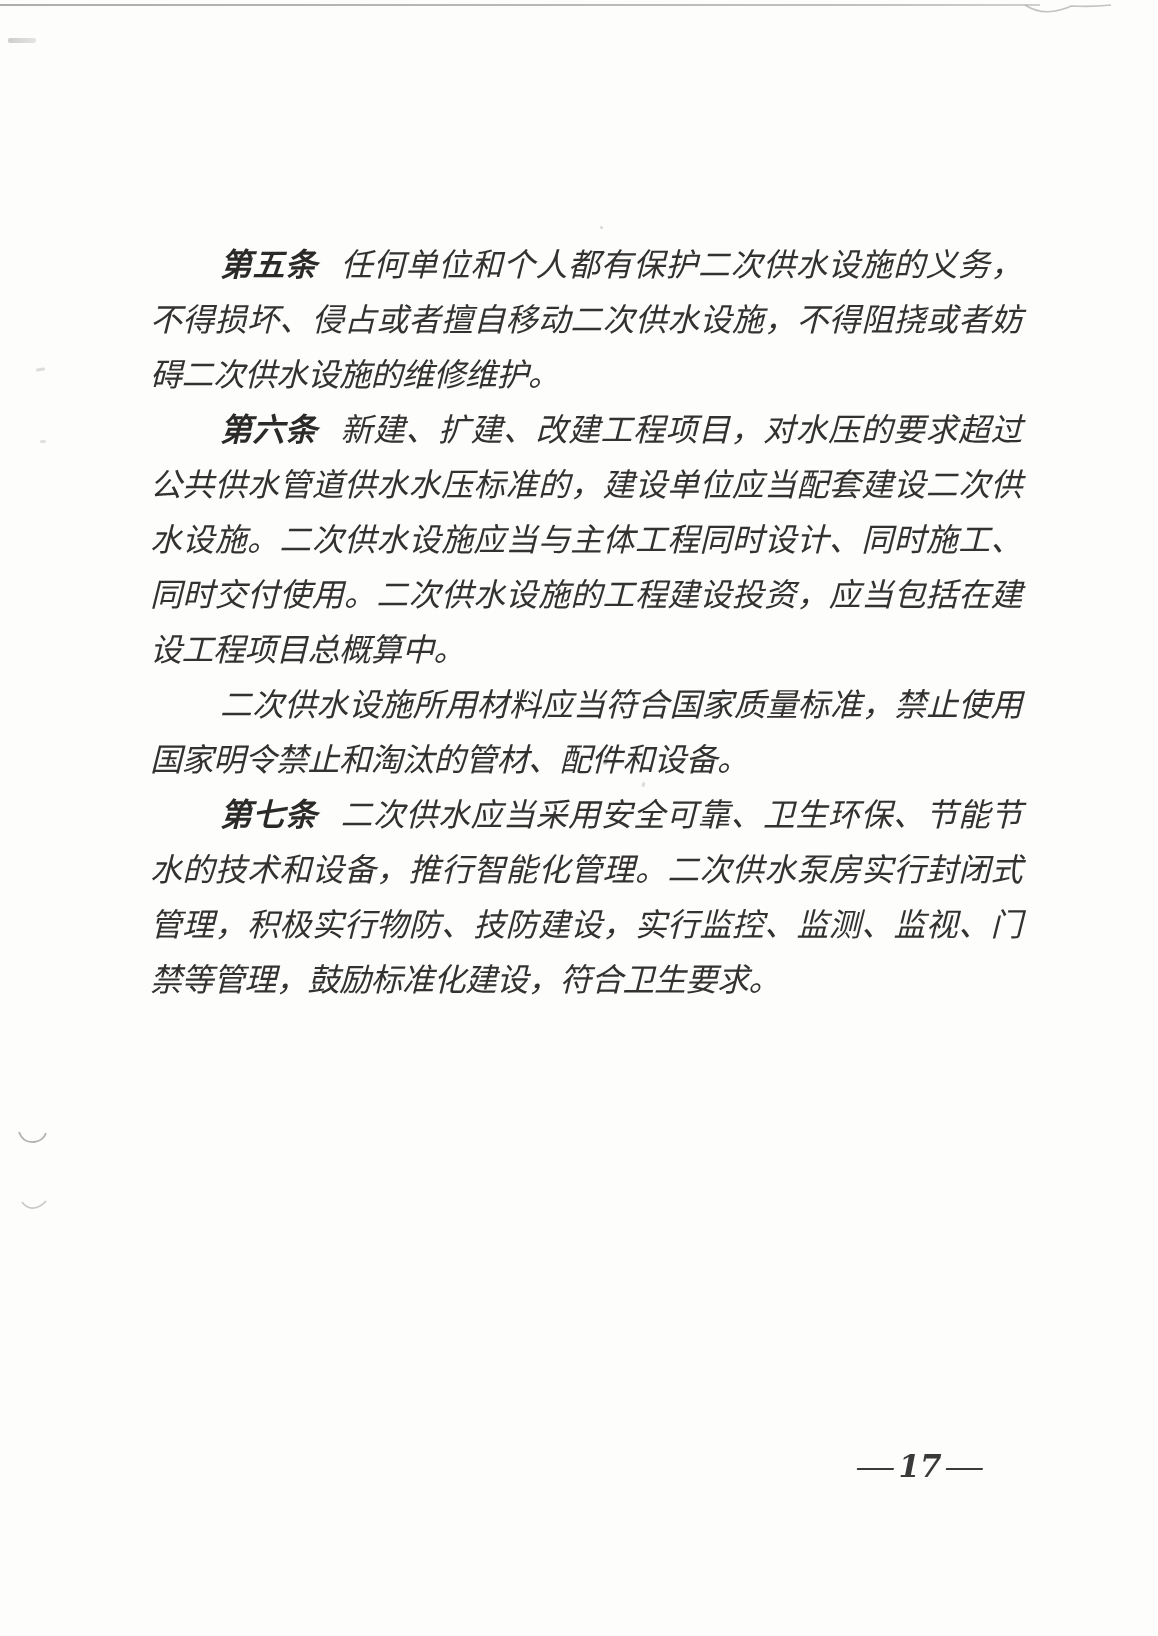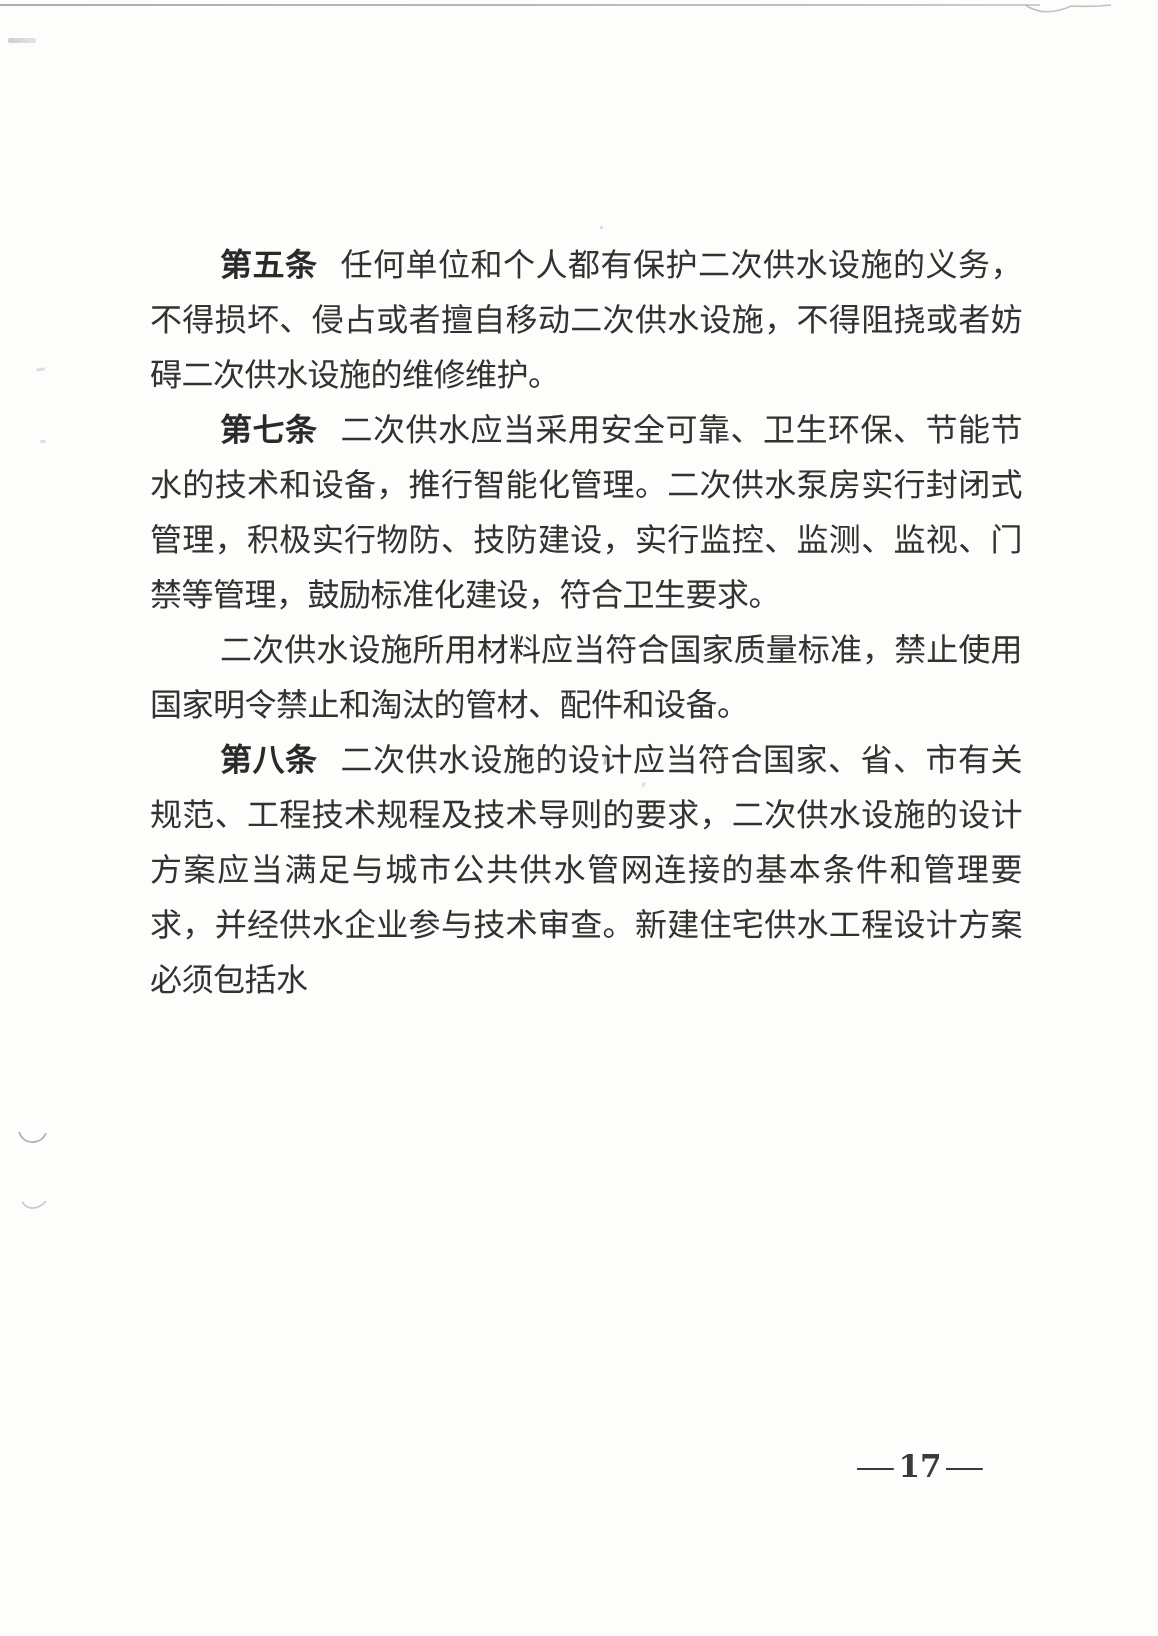--- a/index.html
+++ b/index.html
@@ -7,20 +7,21 @@
     font-family: "DejaVu Serif", "Liberation Serif", serif;
     background: #ffffff;
   }
   .page {
     position: relative;
     width: 1158px;
     height: 1636px;
     background: #fdfdfc;
     overflow: hidden;
     color: #343434;
+    font-style: italic;
   }
 
   
   .top-scan-line {
     position: absolute;
     top: 4px; left: 0;
     width: 1040px; height: 2px;
     background: linear-gradient(90deg, #9a9a9a, #a8a8a8 55%, #b3b3b3 85%, #c4c4c4);
     opacity: .8;
   }
@@ -94,23 +95,23 @@
   <div class="speck speck-d"></div>
   <svg class="pen-check-1" width="34" height="20" viewBox="0 0 34 20">
     <path d="M3 4 q4 11 15 10 q9 -1 12 -9" fill="none" stroke="#9c9c9c" stroke-width="1.8" opacity="0.8"></path>
   </svg>
   <svg class="pen-check-2" width="28" height="16" viewBox="0 0 28 16">
     <path d="M2 6 q5 7 12 6 q7 -1 12 -7" fill="none" stroke="#b0b0b0" stroke-width="1.5" opacity="0.7"></path>
   </svg>
 
   <div class="textblock">
     <p class="para"><span class="art">第五条</span><span>任何单位和个人都有保护二次供水设施的义务，不得损坏、侵占或者擅自移动二次供水设施，不得阻挠或者妨碍二次供水设施的维修维护。</span></p>
+    <p class="para"><span class="art">第六条</span><span>新建、扩建、改建工程项目，对水压的要求超过公共供水管道供水水压标准的，建设单位应当配套建设二次供水设施。二次供水设施应当与主体工程同时设计、同时施工、同时交付使用。二次供水设施的工程建设投资，应当包括在建设工程项目总概算中。</span></p>
+    <p class="para"><span>二次供水设施所用材料应当符合国家质量标准，禁止使用国家明令禁止和淘汰的管材、配件和设备。</span></p>
     <p class="para"><span class="art">第七条</span><span>二次供水应当采用安全可靠、卫生环保、节能节水的技术和设备，推行智能化管理。二次供水泵房实行封闭式管理，积极实行物防、技防建设，实行监控、监测、监视、门禁等管理，鼓励标准化建设，符合卫生要求。</span></p>
-    <p class="para"><span>二次供水设施所用材料应当符合国家质量标准，禁止使用国家明令禁止和淘汰的管材、配件和设备。</span></p>
-    <p class="para"><span class="art">第八条</span><span>二次供水设施的设计应当符合国家、省、市有关规范、工程技术规程及技术导则的要求，二次供水设施的设计方案应当满足与城市公共供水管网连接的基本条件和管理要求，并经供水企业参与技术审查。新建住宅供水工程设计方案必须包括水</span></p>
   </div>
 
   <div class="footer">
     <span class="dash">—</span>
     <span class="num">17</span>
     <span class="dash">—</span>
   </div>
 
 </div>
 

